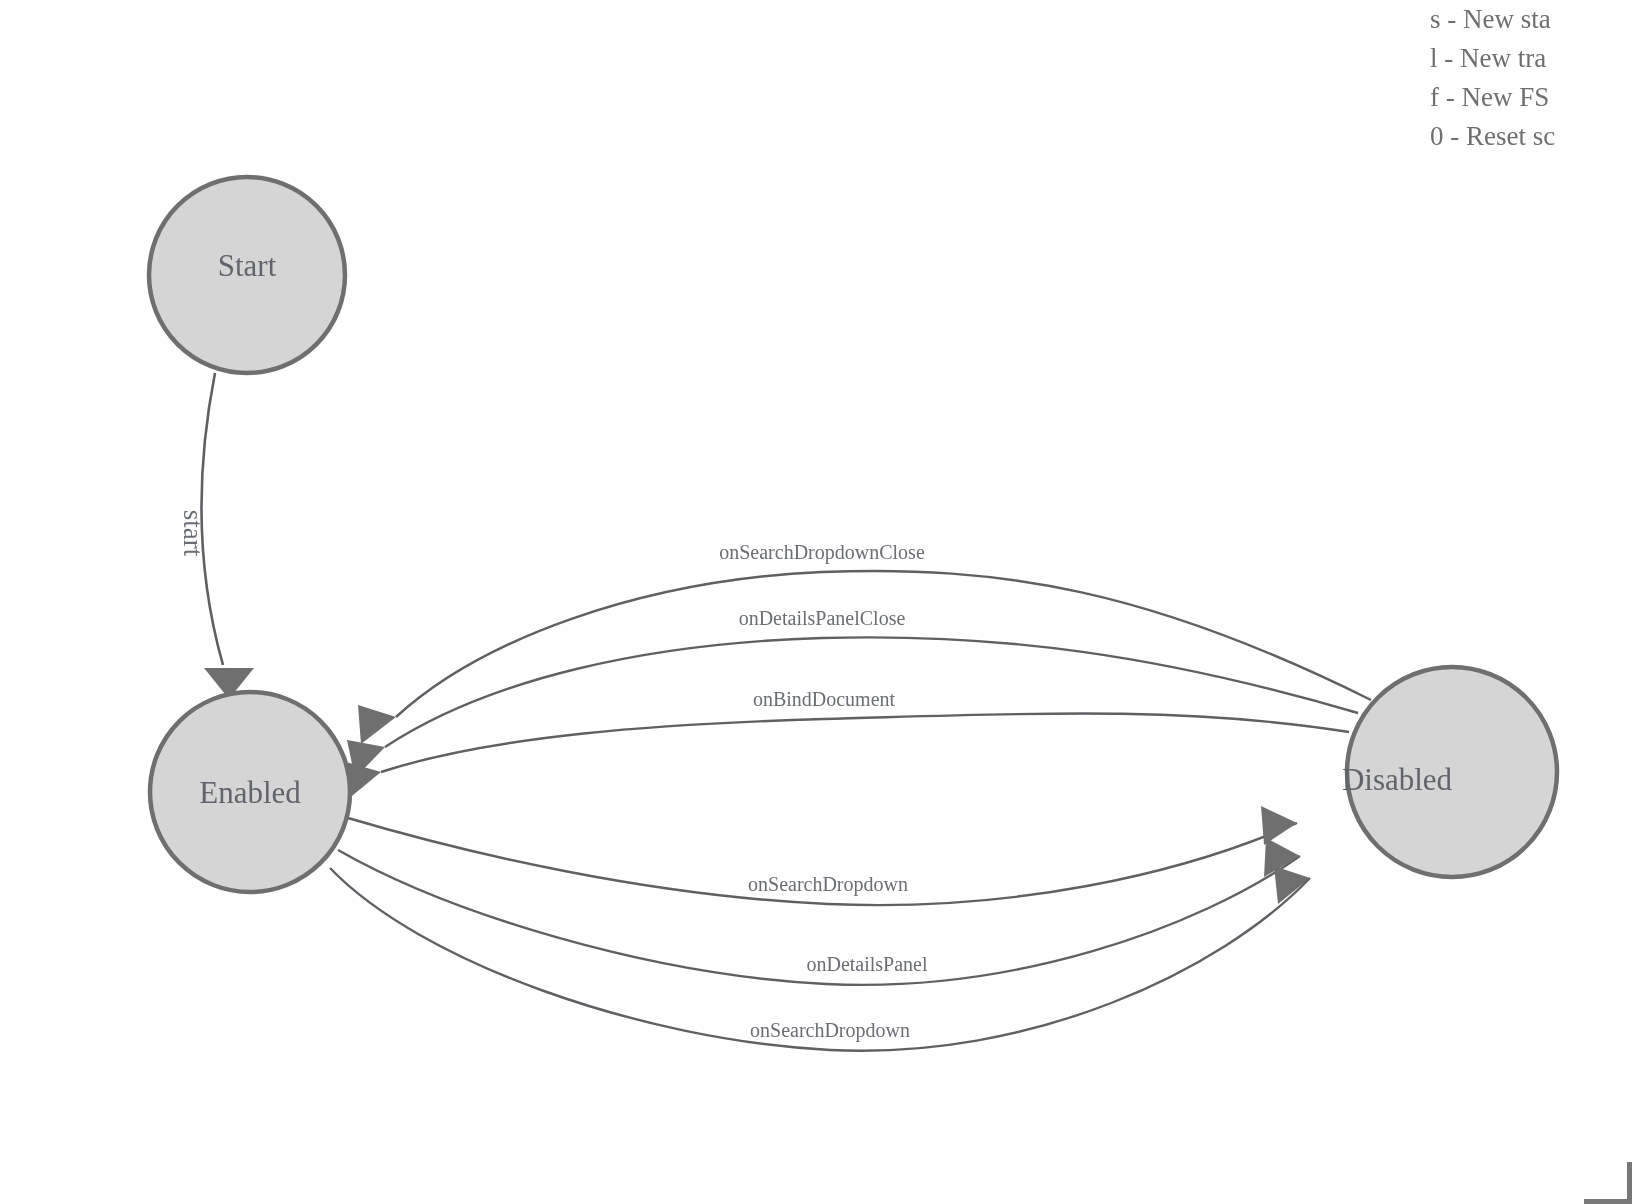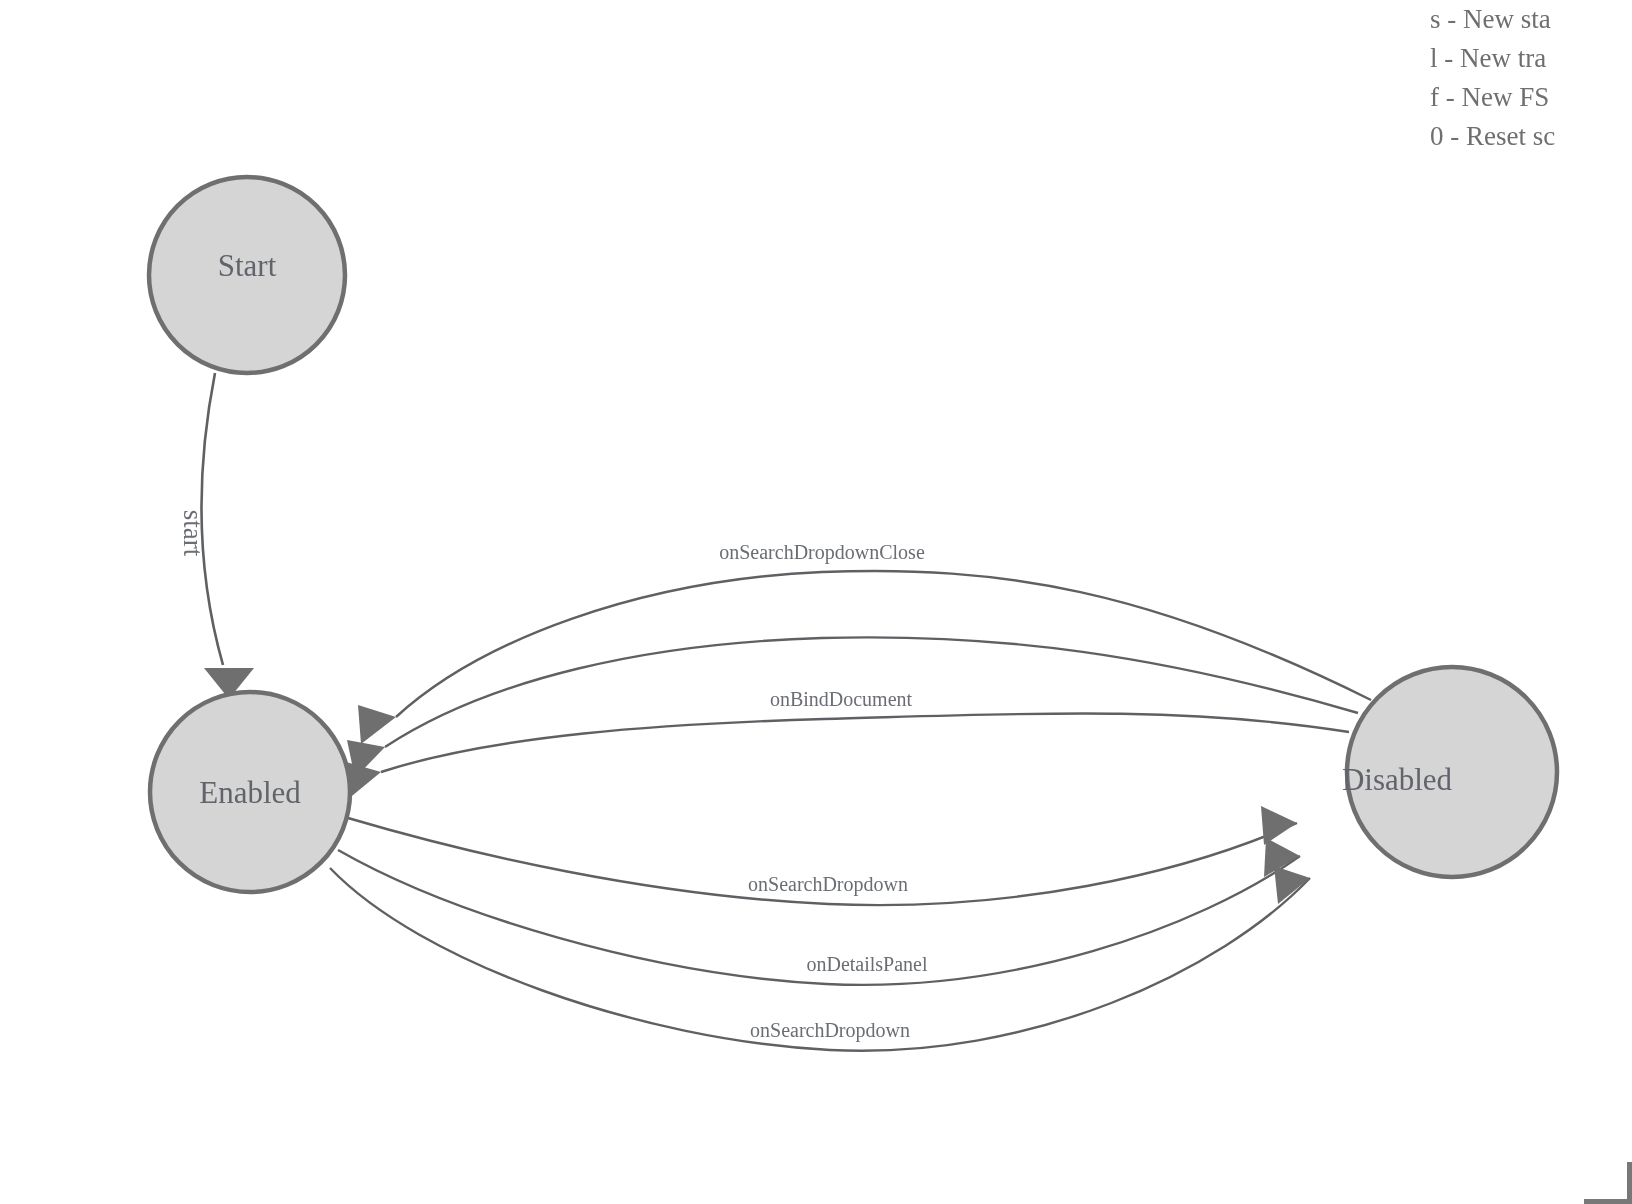--- a/index.html
+++ b/index.html
@@ -131,22 +131,23 @@
   </svg>
 
   <div class="node-label" style="left:247px; top:266px;">Start</div>
   <div class="node-label" style="left:250px; top:793px;text-align:right;">Enabled</div>
   <div class="node-label" style="left:1397px; top:780px;">Disabled</div>
 
   <div class="edge-label vertical" style="left:192px; top:533px;">start</div>
 
   <div class="edge-label" style="left:822px; top:552px;">onSearchDropdownClose</div>
 
+  <div class="edge-label" style="left:822px; top:618px;">onDetailsPanelClose</div>
 
-  <div class="edge-label" style="left:824px; top:699px;margin-left:17px;">onBindDocument</div>
+  <div class="edge-label" style="left:824px; top:699px;">onBindDocument</div>
 
   <div class="edge-label" style="left:828px; top:884px;">onSearchDropdown</div>
 
   <div class="edge-label" style="left:826px; top:964px;margin-left:41px;">onDetailsPanel</div>
 
   <div class="edge-label" style="left:830px; top:1030px;">onSearchDropdown</div>
 
   <div id="help-legend">
     <span class="help-line">s - New sta</span>
     <span class="help-line">l - New tra</span>

